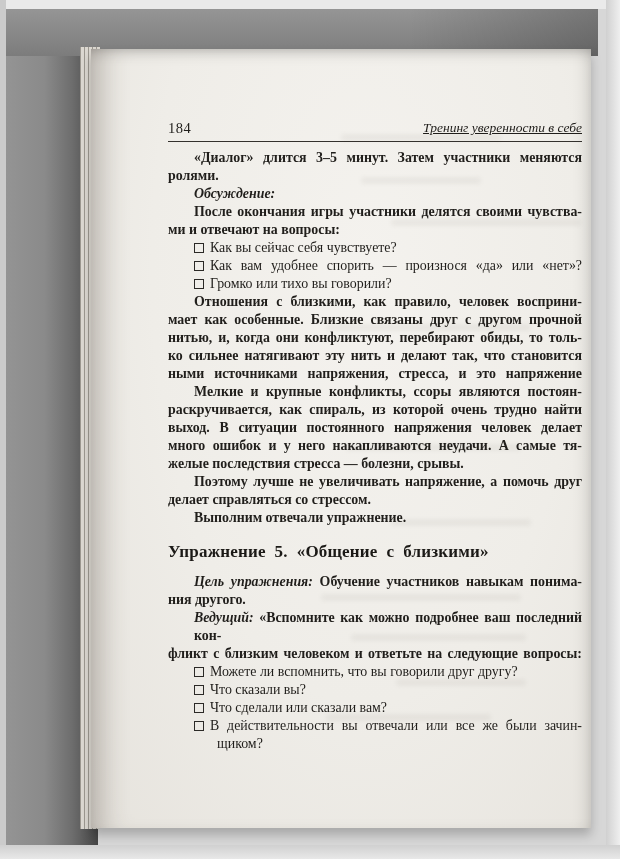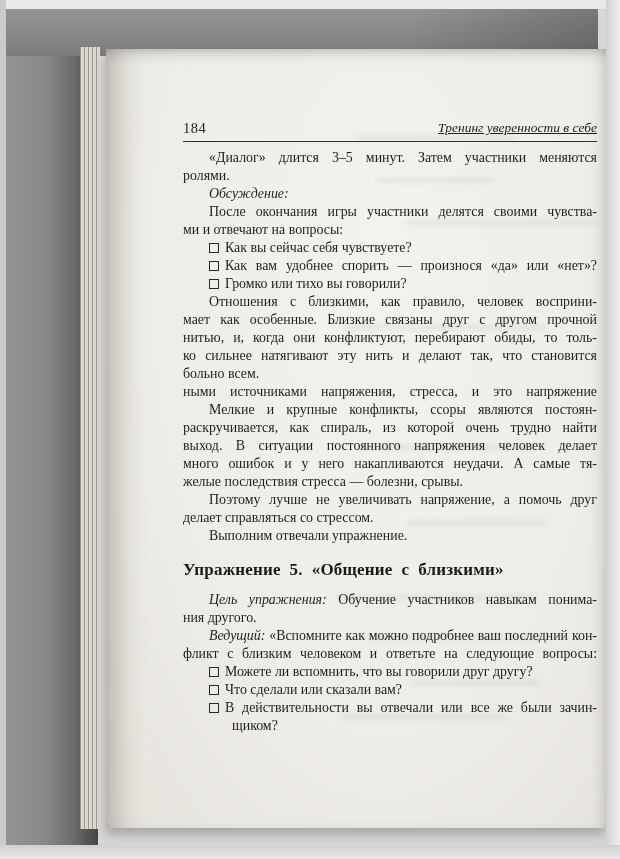--- a/index.html
+++ b/index.html
@@ -15,36 +15,36 @@
   
   .backdrop-left{position:absolute;left:6px;top:9px;width:92px;height:836px;
       background:linear-gradient(90deg,#949494 0%,#8a8a8a 42%,#6d6d6d 72%,#454545 100%);}
   .backdrop-top{position:absolute;left:6px;top:9px;width:592px;height:47px;
       background:linear-gradient(90deg,rgba(0,0,0,0) 68%,rgba(0,0,0,0.20) 100%),
                  linear-gradient(180deg,#959595,#7c7c7c);}
   
   .page-stack{position:absolute;left:80px;top:47px;width:20px;height:782px;
       background:repeating-linear-gradient(90deg,#9c9890 0 1.5px,#dcd8d1 1.5px 4px);}
   
-  .page{position:absolute;left:106px;top:49px;width:500px;height:779px;
+  .page{position:absolute;left:91px;top:49px;width:500px;height:779px;
       background:radial-gradient(ellipse at 55% 28%, #f4f2ee 0%, #efede8 55%, #e6e3dd 100%);
       box-shadow:inset 30px 0 30px -22px rgba(60,50,40,.33),
                  inset 0 12px 16px -12px rgba(0,0,0,.30),
                  inset -14px 0 18px -14px rgba(0,0,0,.22),
                  0 7px 10px rgba(0,0,0,.22);}
   .ghost{position:absolute;background:#6e675e;filter:blur(2px);border-radius:3px;opacity:.07;}
   
   .text-col{position:absolute;left:77px;top:70px;width:414px;color:#201e1b;
             font-size:13.9px;line-height:18px;}
   .hdr{display:flex;justify-content:space-between;align-items:flex-end;
        border-bottom:1.6px solid #34312d;padding-bottom:4px;}
   .pgnum{font-size:14.5px;letter-spacing:.5px;}
   .runtitle{font-style:italic;font-size:13.5px;text-decoration:underline;}
   .body{margin-top:7px;}
-  .line{min-height:18px;}
+  .line{min-height:18px;font-weight:bold;}
   .line.j,.bullet.j{text-align:justify;text-align-last:justify;}
   .ind{padding-left:26px;}
   .bullet{padding-left:26px;}
   .bullet-cont{padding-left:49px;}
   .box{display:inline-block;width:8px;height:8px;border:1.4px solid #2b2926;
        margin-right:6px;vertical-align:-0.5px;background:transparent;}
   .it{font-style:italic;}
   .heading{font-weight:bold;font-size:17px;line-height:24px;margin:13px 0 9px 0;
            letter-spacing:.2px;word-spacing:4.5px;white-space:nowrap;color:#1b1916;}
 </style>
@@ -84,37 +84,39 @@
           <div>
             <div class="bullet j"><span class="box"></span>Как вам удобнее спорить — произнося «да» или «нет»?</div>
           </div>
           <div>
             <div class="bullet"><span class="box"></span>Громко или тихо вы говорили?</div>
           </div>
           <div class="line ind j"><span>Отношения с близкими, как правило, человек восприни-</span></div>
           <div class="line j"><span>мает как особенные. Близкие связаны друг с другом прочной</span></div>
           <div class="line j"><span>нитью, и, когда они конфликтуют, перебирают обиды, то толь-</span></div>
           <div class="line j"><span>ко сильнее натягивают эту нить и делают так, что становится</span></div>
-          <div class="line"><span>больно всем.</span></div>
           <div class="line j"><span>ными источниками напряжения, стресса, и это напряжение</span></div>
           <div class="line ind j"><span>Мелкие и крупные конфликты, ссоры являются постоян-</span></div>
           <div class="line j"><span>раскручивается, как спираль, из которой очень трудно найти</span></div>
           <div class="line j"><span>выход. В ситуации постоянного напряжения человек делает</span></div>
           <div class="line j"><span>много ошибок и у него накапливаются неудачи. А самые тя-</span></div>
           <div class="line"><span>желые последствия стресса — болезни, срывы.</span></div>
           <div class="line ind j"><span>Поэтому лучше не увеличивать напряжение, а помочь друг</span></div>
           <div class="line"><span>делает справляться со стрессом.</span></div>
           <div class="line ind"><span>Выполним отвечали упражнение.</span></div>
           <div class="heading">Упражнение 5. «Общение с близкими»</div>
           <div class="line ind j"><span class="it">Цель упражнения:</span><span> Обучение участников навыкам понима-</span></div>
           <div class="line"><span>ния другого.</span></div>
           <div class="line ind j"><span class="it">Ведущий:</span><span> «Вспомните как можно подробнее ваш последний кон-</span></div>
           <div class="line j"><span>фликт с близким человеком и ответьте на следующие вопросы:</span></div>
           <div>
             <div class="bullet"><span class="box"></span>Можете ли вспомнить, что вы говорили друг другу?</div>
+          </div>
+          <div>
+            <div class="bullet"><span class="box"></span>Что сказали вы?</div>
           </div>
           <div>
             <div class="bullet"><span class="box"></span>Что сделали или сказали вам?</div>
           </div>
           <div>
             <div class="bullet j"><span class="box"></span>В действительности вы отвечали или все же были зачин-</div>
             <div class="bullet-cont">щиком?</div>
           </div>
         </div>
     </div>

